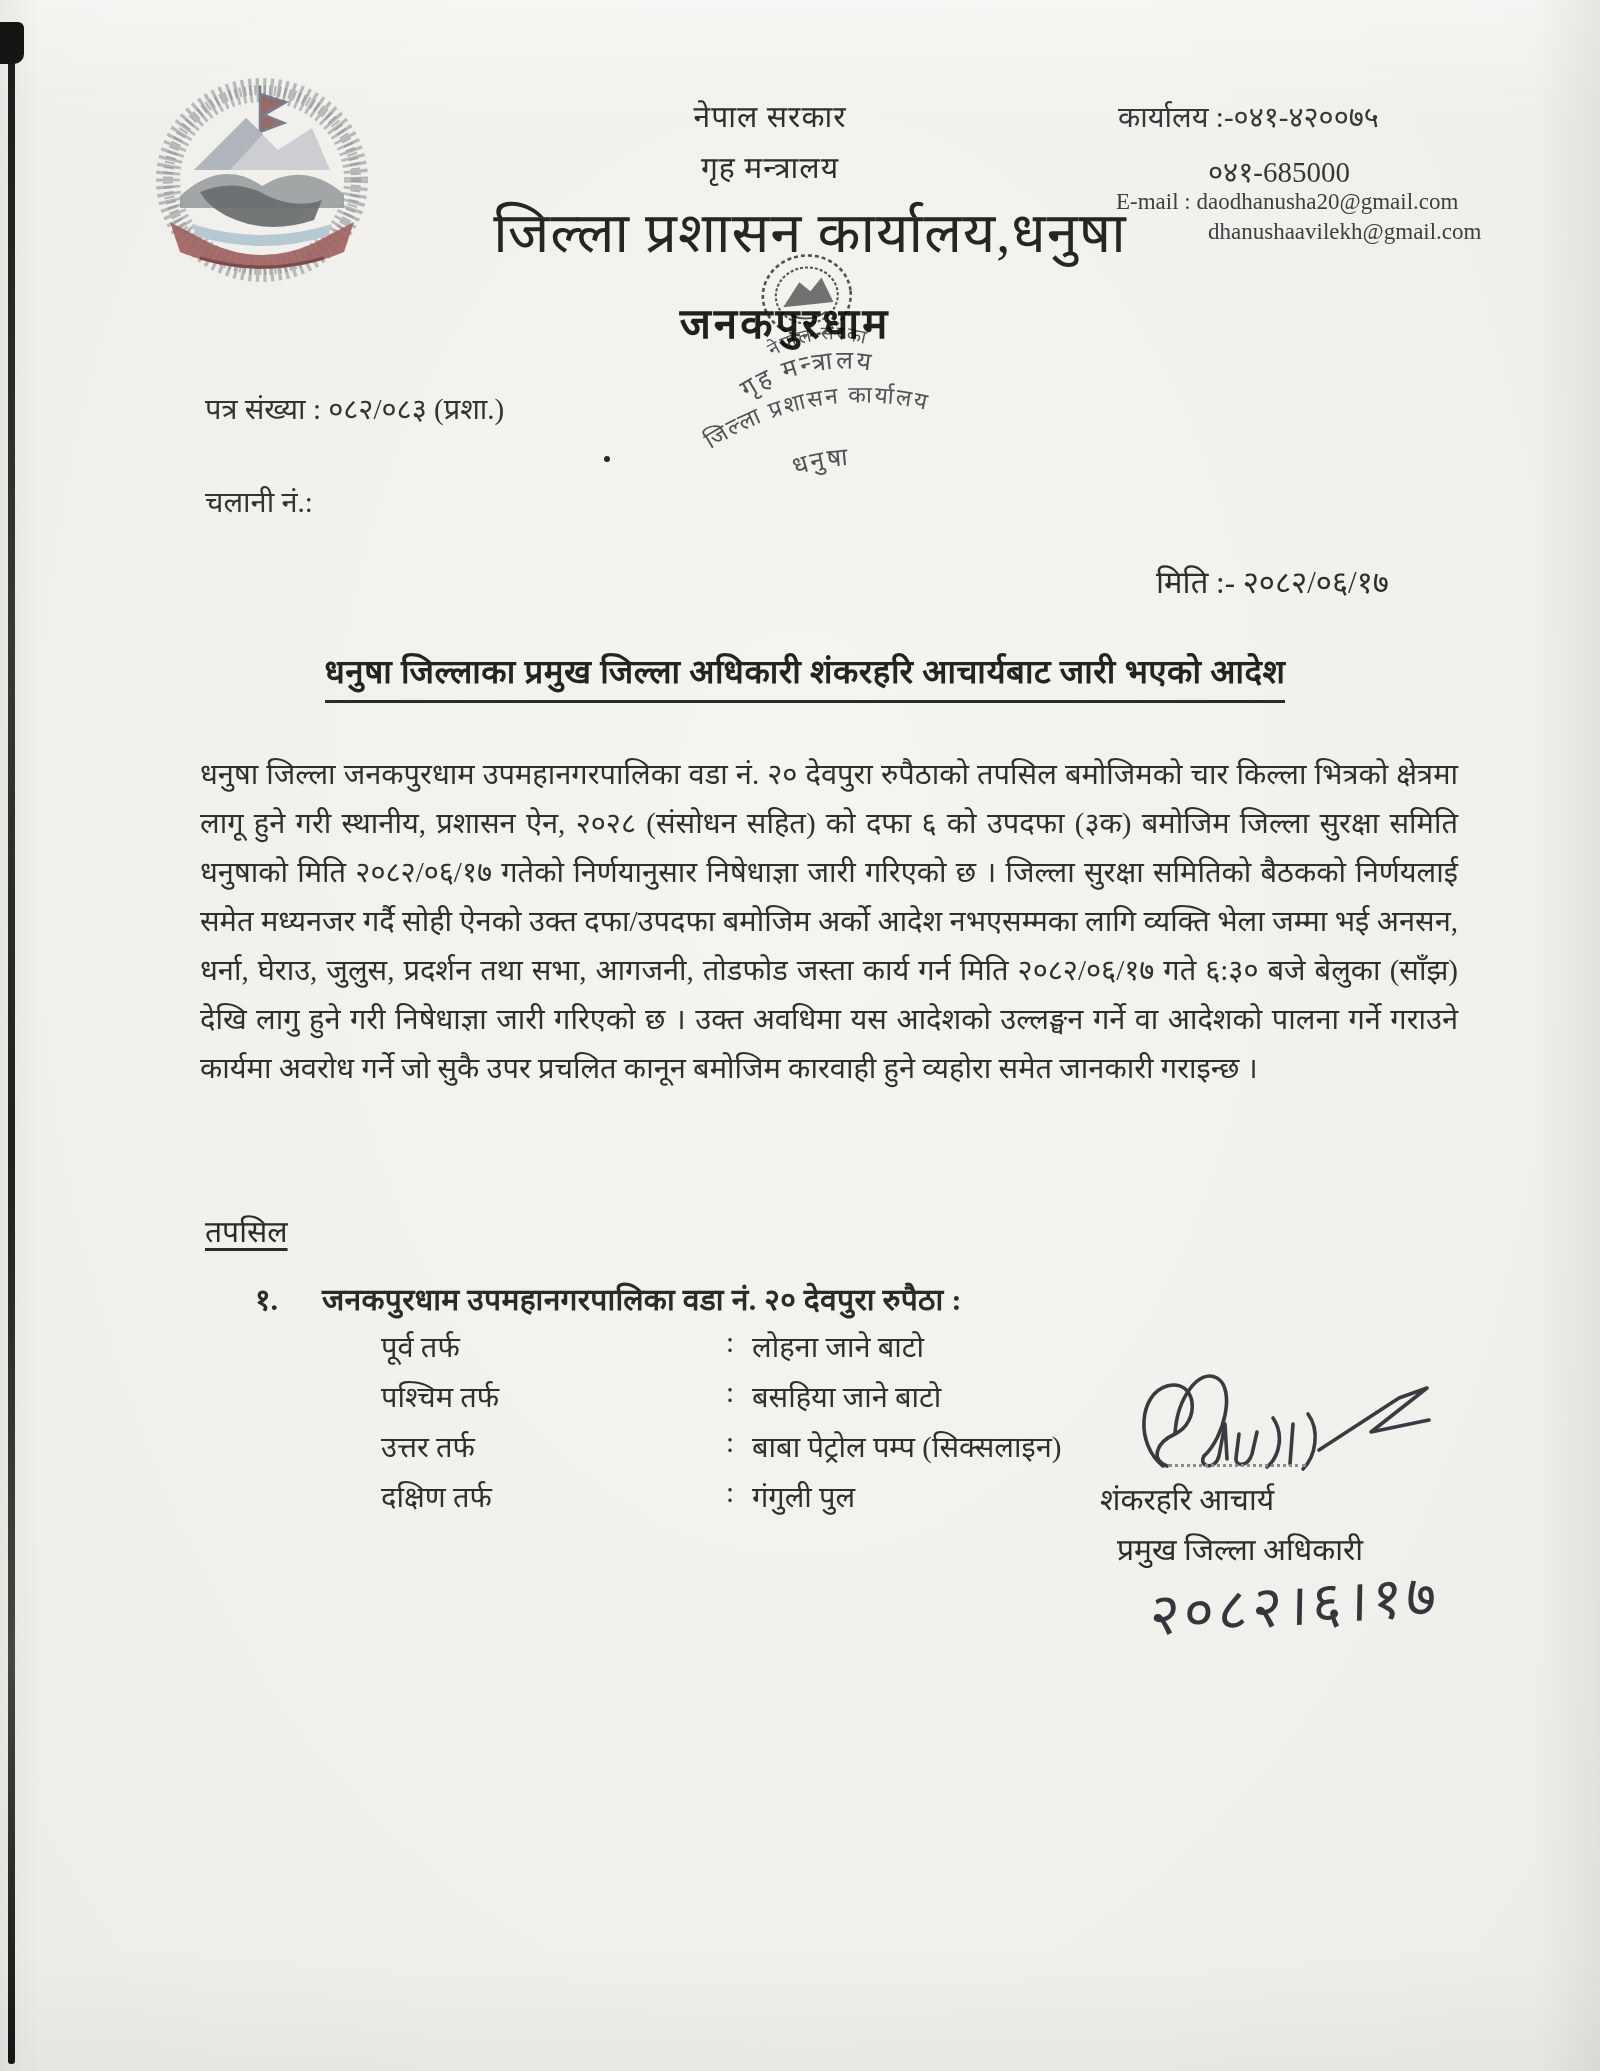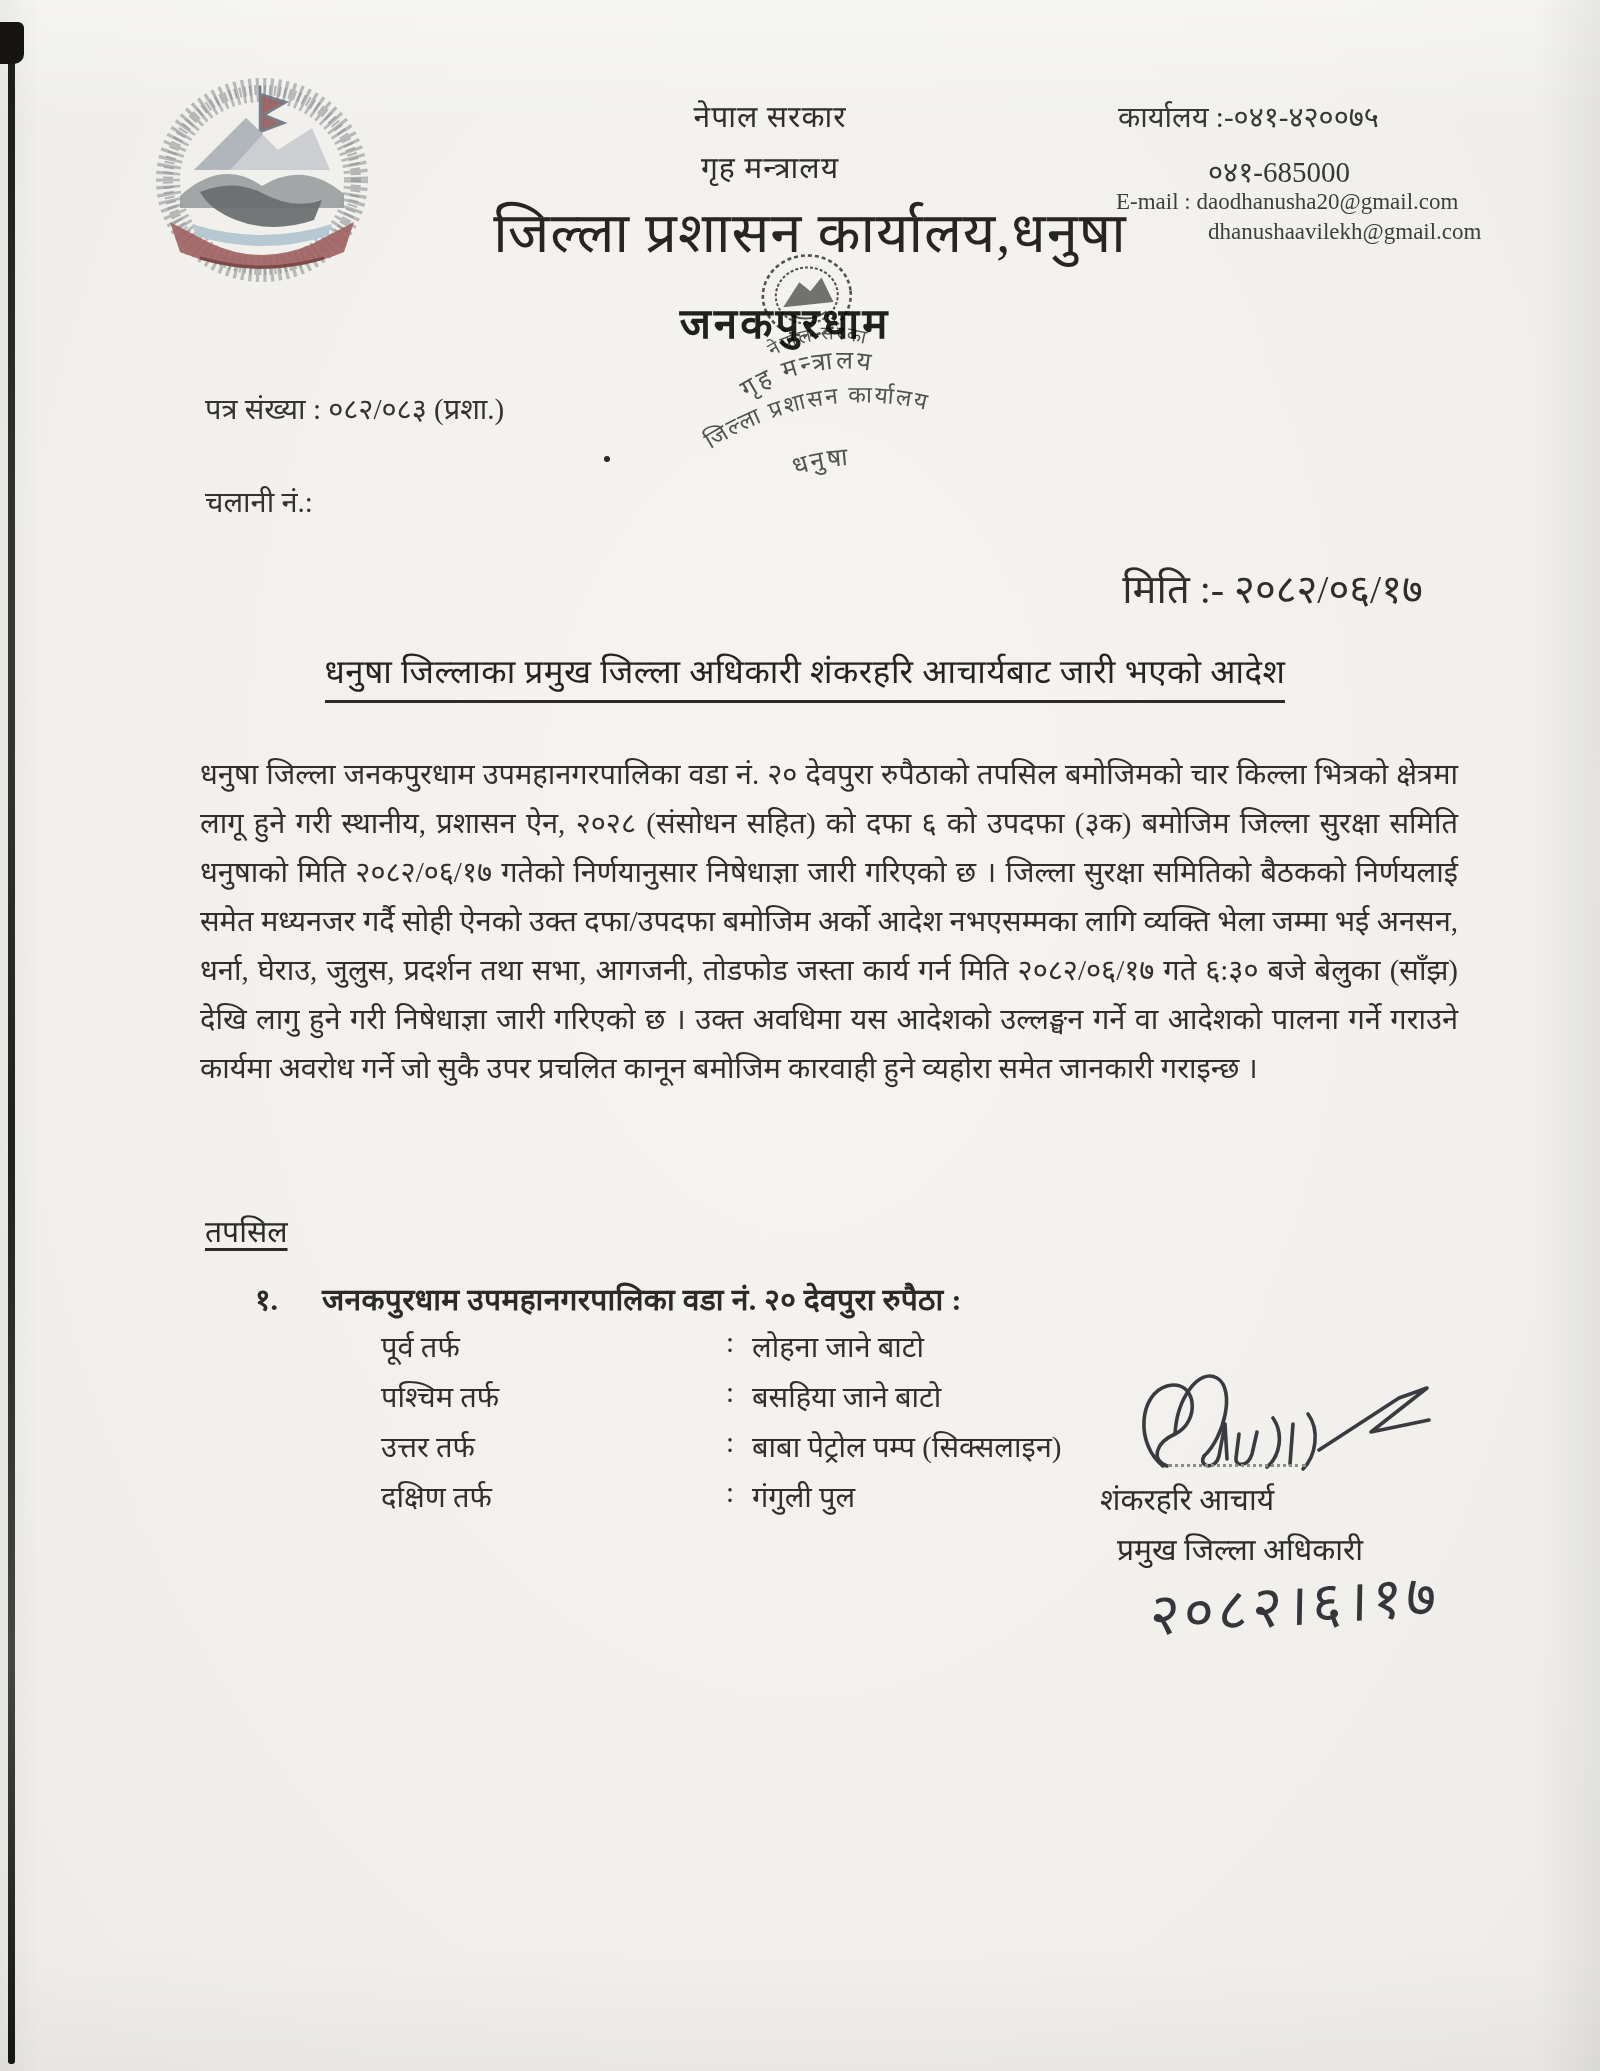--- a/index.html
+++ b/index.html
@@ -47,25 +47,25 @@
   .email1 { left: 1116px; top: 189px; font-size: 23px; color: #3e3e3c; }
   .email2 { left: 1208px; top: 219px; font-size: 23px; color: #3e3e3c; }
 
   .letter-no  { left: 205px; top: 388px; font-size: 29px; color: #34332f; }
   .dispatch-no{ left: 205px; top: 443px; font-size: 29px; color: #34332f; margin-top: 38px; }
 
   .emblem { left: 138px; top: 72px; width: 248px; height: 220px; filter: blur(0.5px) saturate(0.6); opacity: 0.92; }
 
   .stamp { left: 658px; top: 243px; width: 315px; height: 255px; mix-blend-mode: multiply; opacity: 0.92; }
 
-  .date-line { left: 1080px; top: 560px; width: 385px; text-align: center; font-size: 40px; color: #2f2e2b; }
+  .date-line { left: 1080px; top: 560px; width: 385px; text-align: center; font-size: 31px; color: #2f2e2b; }
 
   .title-wrap { left: 180px; top: 648px; width: 1250px; text-align: center; }
   .title-text {
-    display: inline-block; font-size: 33px; font-weight: normal; color: #242320;
+    display: inline-block; font-size: 33px; font-weight: bold; color: #242320;
     border-bottom: 3px solid #2c2b28; padding-bottom: 7px; letter-spacing: 0.5px;
   }
 
   .body-text {
     left: 200px; top: 750px; width: 1258px;
     font-size: 29px; line-height: 49px; text-align: justify; color: #312f2c;
   }
 
   .schedule-heading {
     left: 205px; top: 1210px; font-size: 30px; color: #2c2b28;

